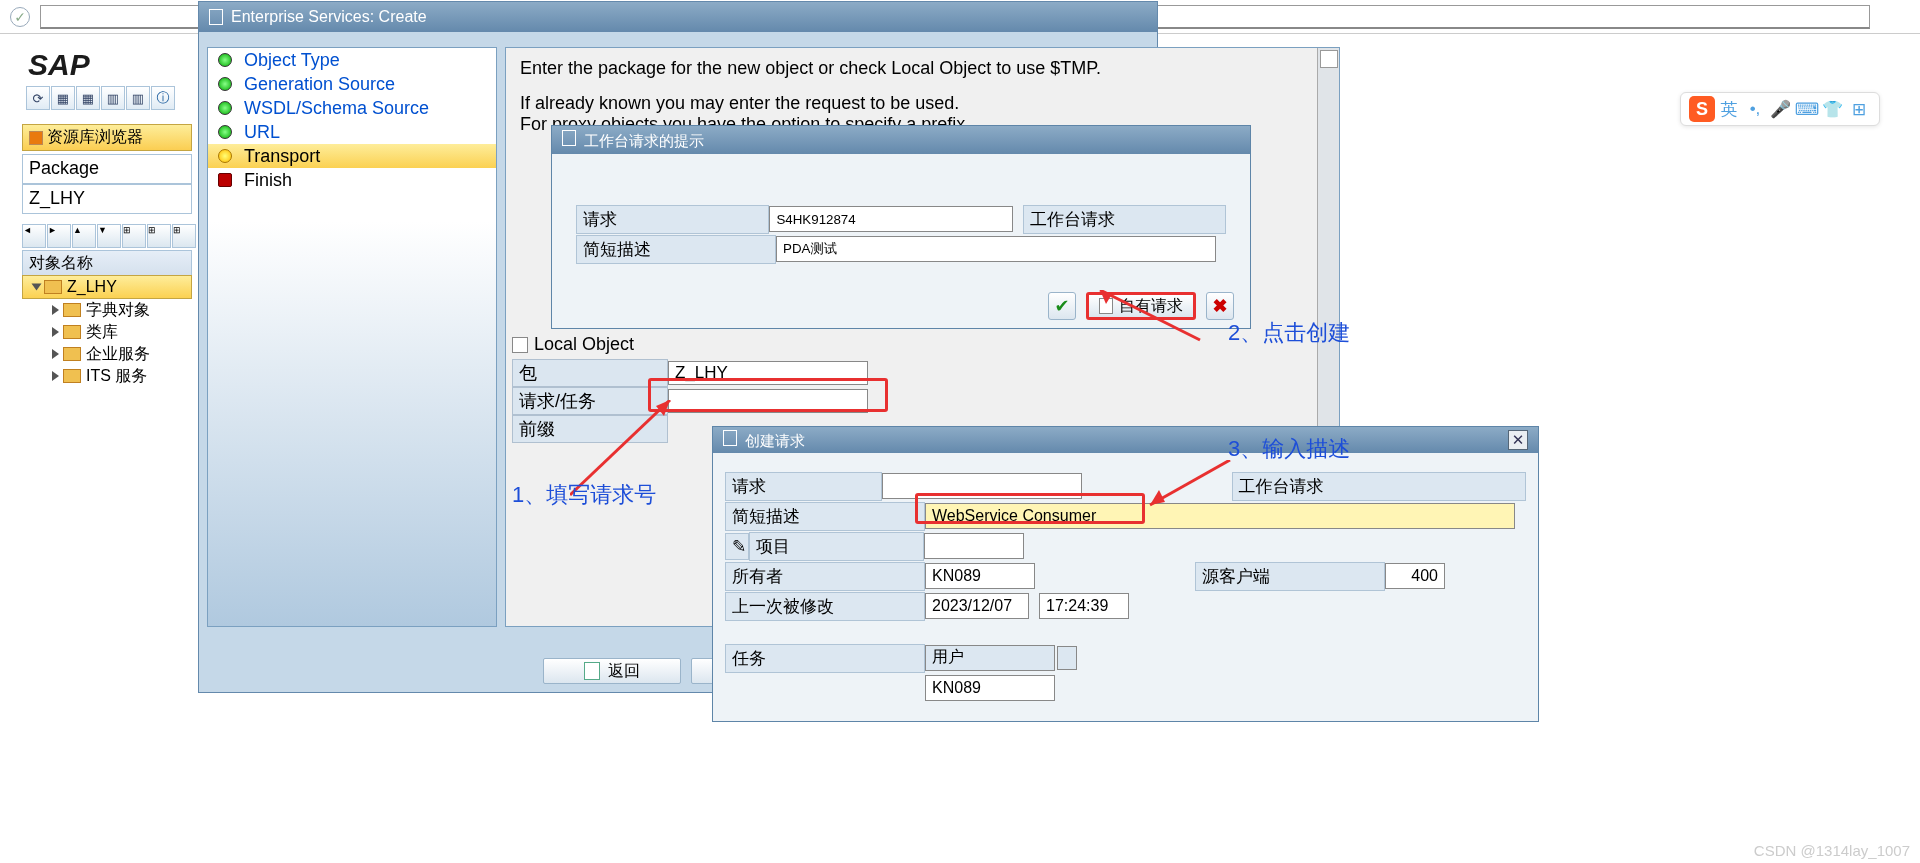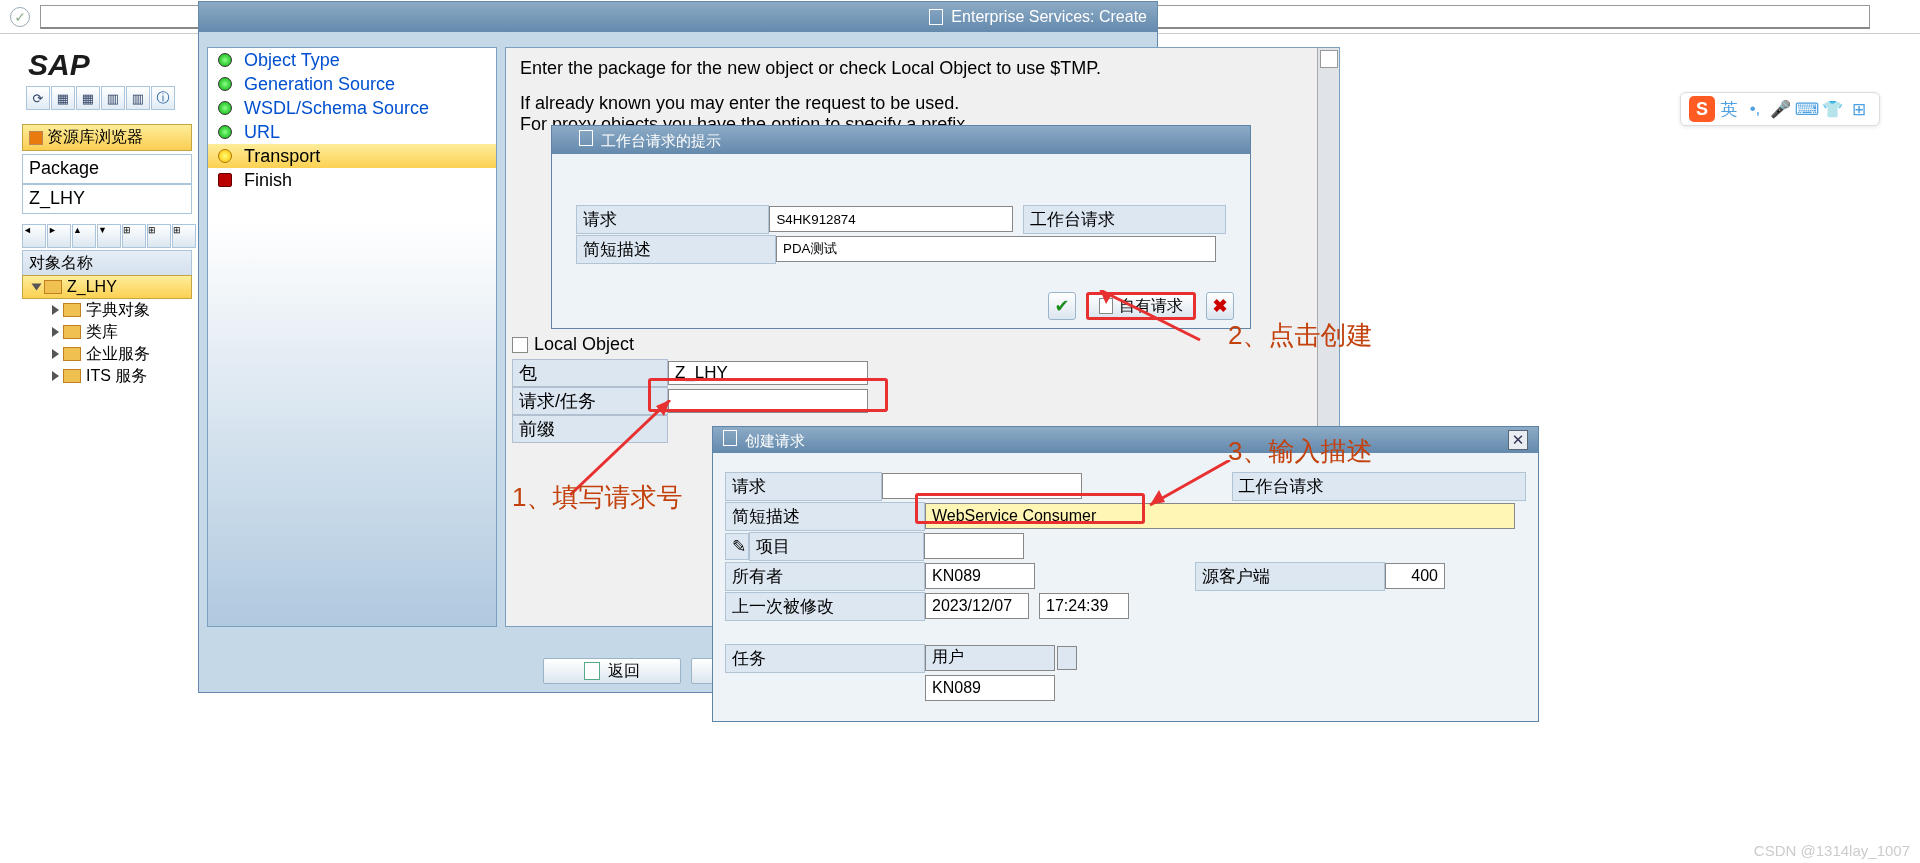--- a/index.html
+++ b/index.html
@@ -28,21 +28,21 @@
 
     .tree { position: absolute; top: 275px; left: 22px; width: 170px; font-size: 16px; line-height: 22px; }
     .tree .row { display:flex; align-items:center; padding-left:10px; }
     .tree .sel { background: linear-gradient(#feed9a,#fbd152); border:1px solid #c4a542; }
     .tri { width:0; height:0; border-top:5px solid transparent; border-bottom:5px solid transparent; border-left:7px solid #555; margin-right:4px; display:inline-block; }
     .tri.down { transform: rotate(90deg); }
     .folder { width:18px; height:14px; background:#f0c050; border:1px solid #c08020; margin-right:5px; display:inline-block; }
 
     
     .win1 { position: absolute; top: 1px; left: 198px; width: 960px; height: 692px; background: #c5d8e8; border: 1px solid #6489ac; }
-    .win1-title { height: 30px; background: linear-gradient(#8cabc6, #6489ac); color: #fff; padding: 13px 10px; font-size: 16px; display:flex; align-items:center;justify-content:flex-end; }
+    .win1-title { height: 30px; background: linear-gradient(#8cabc6, #6489ac); color: #fff; padding: 13px 10px; font-size: 16px; display:flex; align-items:center; }
     .doc-icon { display:inline-block; width:14px; height:16px; border:1px solid #fff; margin-right:8px; }
 
     .wiz-left { position: absolute; top: 45px; left: 8px; width: 290px; height: 580px; background: linear-gradient(#fff 30%, #b0c9df); border: 1px solid #7ba0c0; }
     .wiz-step { display:flex; align-items:center; height: 24px; padding: 0 10px; font-size: 18px; }
     .wiz-step.active { background: linear-gradient(#feed9a,#fbd152); }
     .led { width:14px; height:14px; border-radius:50%; margin-right:12px; border:1px solid #333; }
     .led.g { background: radial-gradient(#8f8,#0a0); }
     .led.y { background: radial-gradient(#ff7,#fb0); border-color:#a70; }
     .led.r { background: #b00; border-radius:2px; border:1px solid #600; }
     .link { color: #0050d0; cursor:pointer; }
@@ -56,21 +56,21 @@
     .frm-row { display:flex; align-items:center; height:28px; }
     .frm-lbl { width:156px; font-size:18px; background:#dbe6f0; border:1px solid #b0c0d0; padding:1px 6px; }
     .frm-inp { height:24px; border:1px solid #888; background:#fff; padding:0 6px; font-size:17px; }
 
     .bot-buttons { position:absolute; bottom:8px; left:0; right:0; display:flex; justify-content:center; gap:10px; }
     .bbtn { display:flex; align-items:center; height:26px; padding:0 40px; background:linear-gradient(#fff,#dce6ef); border:1px solid #9ab4ca; border-radius:2px; font-size:16px; cursor:pointer; }
     .bbtn .ic { width:16px; height:18px; background:#fff; border:1px solid #5a8; margin-right:8px; }
 
     
     .dlg1 { position: absolute; top: 125px; left: 551px; width: 700px; background: #eef3f7; border: 1px solid #5e85a8; z-index: 10; }
-    .dlg1-title { height: 28px; background: linear-gradient(#8cabc6, #6489ac); color:#fff; padding:4px 27px; font-size:15px; }
+    .dlg1-title { height: 28px; background: linear-gradient(#8cabc6, #6489ac); color:#fff; padding:4px 10px; font-size:15px; }
     .dlg1-body { padding: 20px 24px; }
     .drow { display:flex; align-items:center; height:30px; font-size:17px; }
     .dlbl { width:200px; background:#dce7f1; border:1px solid #b0c4d6; padding:2px 6px; }
     .dval { height:26px; border:1px solid #888; background:#fff; padding:1px 6px; }
     .dlg1-btnbar { display:flex; justify-content:flex-end; gap:10px; padding:8px 16px; }
     .dbtn { width:28px; height:28px; background:linear-gradient(#fff,#dce6ef); border:1px solid #9ab4ca; border-radius:3px; cursor:pointer; display:flex; align-items:center; justify-content:center; }
     .dbtn.txt { width:auto; padding: 0 10px; font-size:16px; }
     .dbtn.own { border:3px solid #e83030; }
     .chkmark { color:#1a8c1a; font-size:18px; }
     .xmark { color:#cc0000; font-size:18px; font-weight:bold; }
@@ -81,21 +81,21 @@
     .close-x { width:20px; height:20px; background:#eaeef2; border:1px solid #567; color:#335; text-align:center; line-height:18px; cursor:pointer; }
     .dlg2-body { padding: 18px 12px; }
     .d2row { display:flex; align-items:center; height:30px; font-size:17px; }
     .d2lbl { width:200px; background:#dce7f1; border:1px solid #b0c4d6; padding:2px 6px; }
     .d2val { height:26px; border:1px solid #888; background:#fff; padding:1px 6px; font-size:16px; }
     .yellow-inp { background:#fff5b5 !important; }
     .d2col2 { margin-left:150px; }
     .d2lbl2 { width:190px; background:#dce7f1; border:1px solid #b0c4d6; padding:2px 6px; }
 
     
-    .anno { position:absolute; color:#c2410c; font-size:26px; z-index:30; pointer-events:none; }
+    .anno { position:absolute; color:#1d4ed8; font-size:22px; z-index:30; pointer-events:none; }
     .arrow { position:absolute; z-index:29; pointer-events:none; }
     .redbox { position:absolute; border:3px solid #e83030; border-radius:3px; z-index:28; pointer-events:none; }
 
     
     .ime { position:absolute; top:92px; right:40px; display:flex; align-items:center; gap:2px; background:#fff; border:1px solid #ddd; border-radius:6px; padding:3px 8px; box-shadow:0 1px 4px rgba(0,0,0,.1); }
     .ime .s { width:26px; height:26px; background:#ff5b22; color:#fff; border-radius:5px; display:flex; align-items:center; justify-content:center; font-weight:bold; font-size:18px; }
     .ime span.i { width:24px; height:22px; display:flex; align-items:center; justify-content:center; color:#4fa0e0; font-size:17px; }
 
     .watermark { position:absolute; bottom:4px; right:10px; color:#ccc; font-size:15px; }
   </style>

